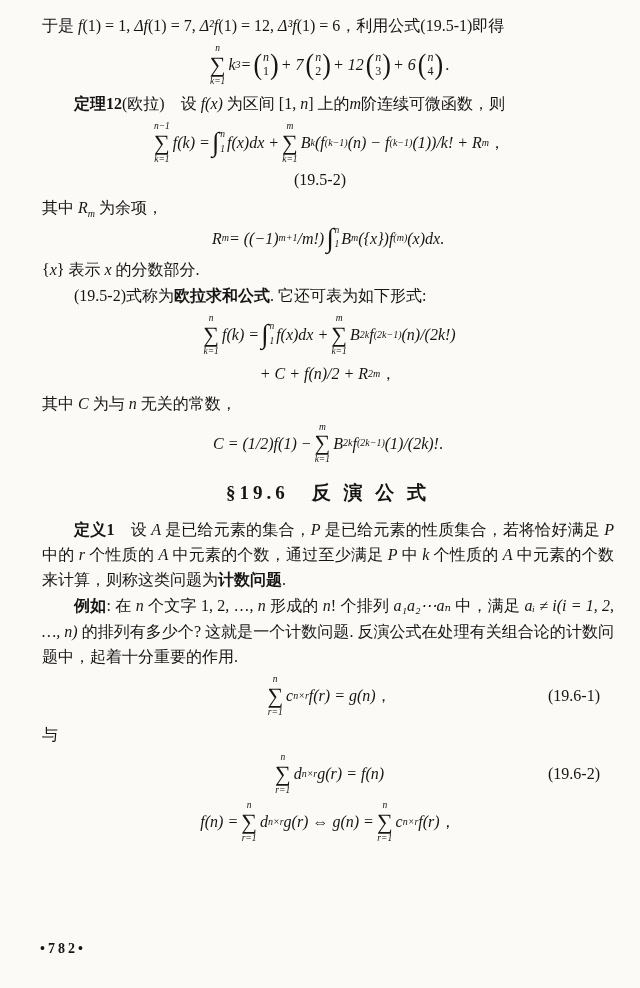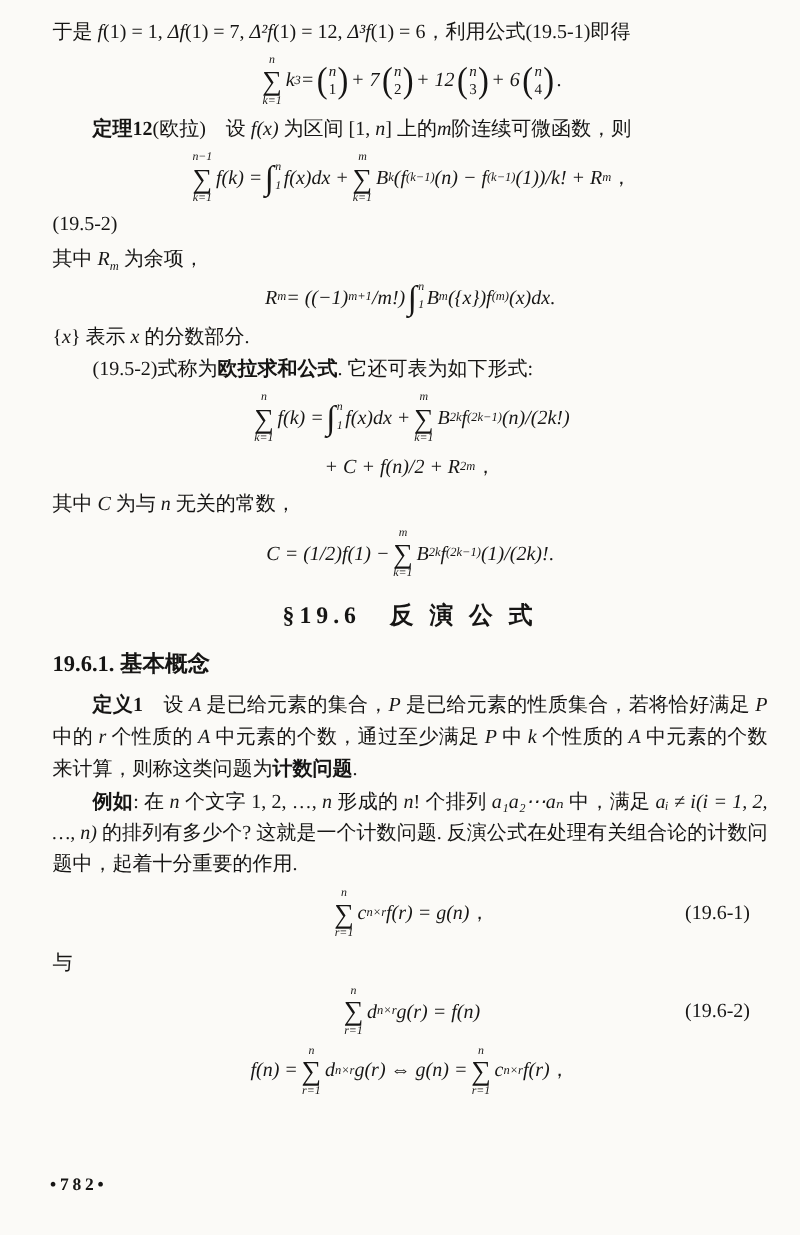--- a/index.html
+++ b/index.html
@@ -23,21 +23,21 @@
   .sum .g{font-size:22px;line-height:1;font-style:normal;}
   .int{display:inline-flex;align-items:stretch;margin:0 2px;}
   .int .g{font-size:27px;line-height:1;font-style:normal;}
   .int .lims{display:inline-flex;flex-direction:column;justify-content:space-between;font-size:9.5px;font-style:italic;line-height:1;padding:1px 0 2px 1px;}
   .binom{display:inline-flex;align-items:center;margin:0 2px;}
   .binom .par{font-size:26px;line-height:1;transform:scaleY(1.12);font-style:normal;}
   .binom .col{display:inline-flex;flex-direction:column;align-items:center;font-size:12px;line-height:1.15;padding:0 1px;}
   .binom .bt{font-style:italic;}
   .binom .bb{font-style:normal;}
   .eqnum.right{position:absolute;right:14px;top:50%;transform:translateY(-50%);font-style:normal;}
-  .eqnum.below{text-align:left;padding-right:16px;margin:-2px 0 2px 0;}
+  .eqnum.below{text-align:center;padding-right:16px;margin:-2px 0 2px 0;}
   h1.sec{font-size:19px;font-weight:bold;text-align:center;margin:13px 0 9px 0;letter-spacing:4px;font-family:"Liberation Serif","DejaVu Serif",serif;}
   h2.subsec{font-size:18px;font-weight:bold;text-align:left;margin:7px 0 7px 0;}
   .pagenum{position:absolute;left:40px;bottom:16px;font-weight:bold;font-size:14px;letter-spacing:3px;}
 </style>
 </head>
 <body>
 
 <div class="page">
   <div id="sec1">
       <div class="p"><span class="t">于是 </span><span class="m">f</span><span class="t">(1) = 1, </span><span class="m">Δf</span><span class="t">(1) = 7, </span><span class="m">Δ²f</span><span class="t">(1) = 12, </span><span class="m">Δ³f</span><span class="t">(1) = 6，利用公式(19.5-1)即得</span></div>
@@ -195,21 +195,20 @@
           <span class="m"> B</span>
           <sub class="sb">2k</sub>
           <span class="m">f</span>
           <sup class="sp">(2k−1)</sup>
           <span class="m">(1)/(2k)!</span>
           <span class="t">.</span>
         </span>
       </div>
     </div>
   <h1 class="sec">§19.6　反 演 公 式</h1>
-  <h2 class="subsec">19.6.1. 基本概念</h2>
   <div id="sec2">
       <div class="p ind"><span class="b">定义1</span><span class="t">　设 </span><span class="m">A</span><span class="t"> 是已给元素的集合，</span><span class="m">P</span><span class="t"> 是已给元素的性质集合，若将恰好满足 </span><span class="m">P</span><span class="t"> 中的 </span><span class="m">r</span><span class="t"> 个性质的 </span><span class="m">A</span><span class="t"> 中元素的个数，通过至少满足 </span><span class="m">P</span><span class="t"> 中 </span><span class="m">k</span><span class="t"> 个性质的 </span><span class="m">A</span><span class="t"> 中元素的个数来计算，则称这类问题为</span><span class="b">计数问题</span><span class="t">.</span></div>
       <div class="p ind"><span class="b">例如</span><span class="t">: 在 </span><span class="m">n</span><span class="t"> 个文字 1, 2, …, </span><span class="m">n</span><span class="t"> 形成的 </span><span class="m">n</span><span class="t">! 个排列 </span><span class="m">a₁a₂⋯aₙ</span><span class="t"> 中，满足 </span><span class="m">aᵢ ≠ i(i = 1, 2, …, n)</span><span class="t"> 的排列有多少个? 这就是一个计数问题. 反演公式在处理有关组合论的计数问题中，起着十分重要的作用.</span></div>
       <div class="formula">
         <span class="row">
           <span class="sum">
             <span class="la">n</span>
             <span class="g">∑</span>
             <span class="lb">r=1</span>
           </span>

